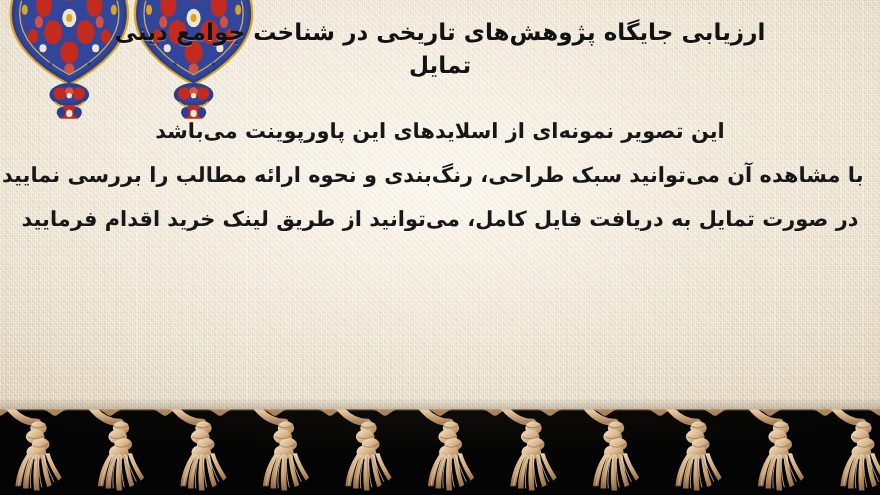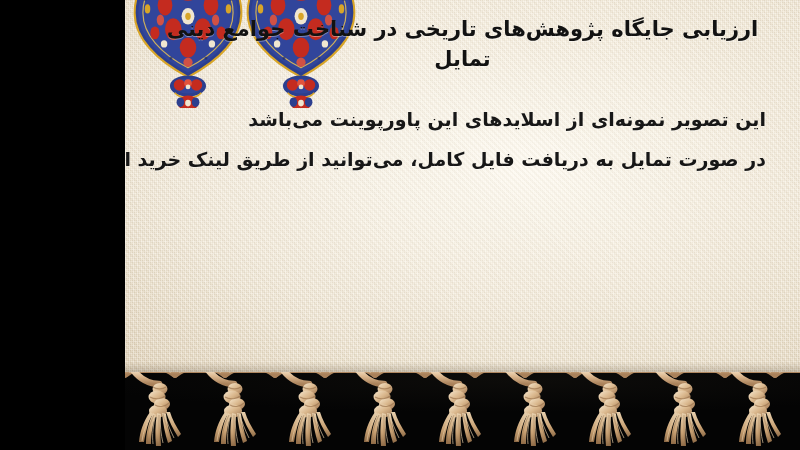--- a/index.html
+++ b/index.html
@@ -3,21 +3,21 @@
 <meta charset="utf-8">
 <title>Slide</title>
 <style>
   html, body {
     margin: 0;
     padding: 0;
     background: #000;
   }
   #slide {
     position: relative;
-    width: 675px;
+    width: 800px;
     height: 450px;
     overflow: hidden;
     font-family: "DejaVu Sans", sans-serif;
     background: #c4b5fd;
   }
 
   
   .cloth {
     position: absolute;
     left: 0;
@@ -95,23 +95,23 @@
     line-height: 1.45;
     padding: 0 26px;
     direction: rtl;
     text-shadow: 0 1px 0 rgba(255,255,255,0.35);
   }
   .body-block {
     position: absolute;
     left: 0;
     right: 0;
     top: 110px;
-    text-align: right;
+    text-align: center;
     direction: rtl;
-    padding: 0 34px;
+    padding: 0 15px;
   }
   .body-line {
     color: #171717;
     font-size: 19px;
     font-weight: 700;
     line-height: 1.0;
     margin: 0 0 21px 0;
     text-shadow: 0 1px 0 rgba(255,255,255,0.3);
     white-space: nowrap;
   }
@@ -244,20 +244,21 @@
     </svg>
   </div>
 
   <div class="title">
     <div>ارزیابی جایگاه پژوهش‌های تاریخی در شناخت جوامع دینی</div>
     <div>تمایل</div>
   </div>
 
   <div class="body-block">
     <p class="body-line">این تصویر نمونه‌ای از اسلایدهای این پاورپوینت می‌باشد</p>
+    <p class="body-line">با مشاهده آن می‌توانید سبک طراحی، رنگ‌بندی و نحوه ارائه مطالب را بررسی نمایید</p>
     <p class="body-line">در صورت تمایل به دریافت فایل کامل، می‌توانید از طریق لینک خرید اقدام فرمایید</p>
   </div>
 
   <div class="band-shadow"></div>
 
   <div class="bottom-band">
     <svg class="fringe-svg" width="800" height="86" viewBox="0 0 800 86" xmlns="http://www.w3.org/2000/svg">
       <defs>
         <linearGradient id="ropeG" x1="0" y1="0" x2="0" y2="1">
           <stop offset="0%" stop-color="#f3e0c4"></stop>

